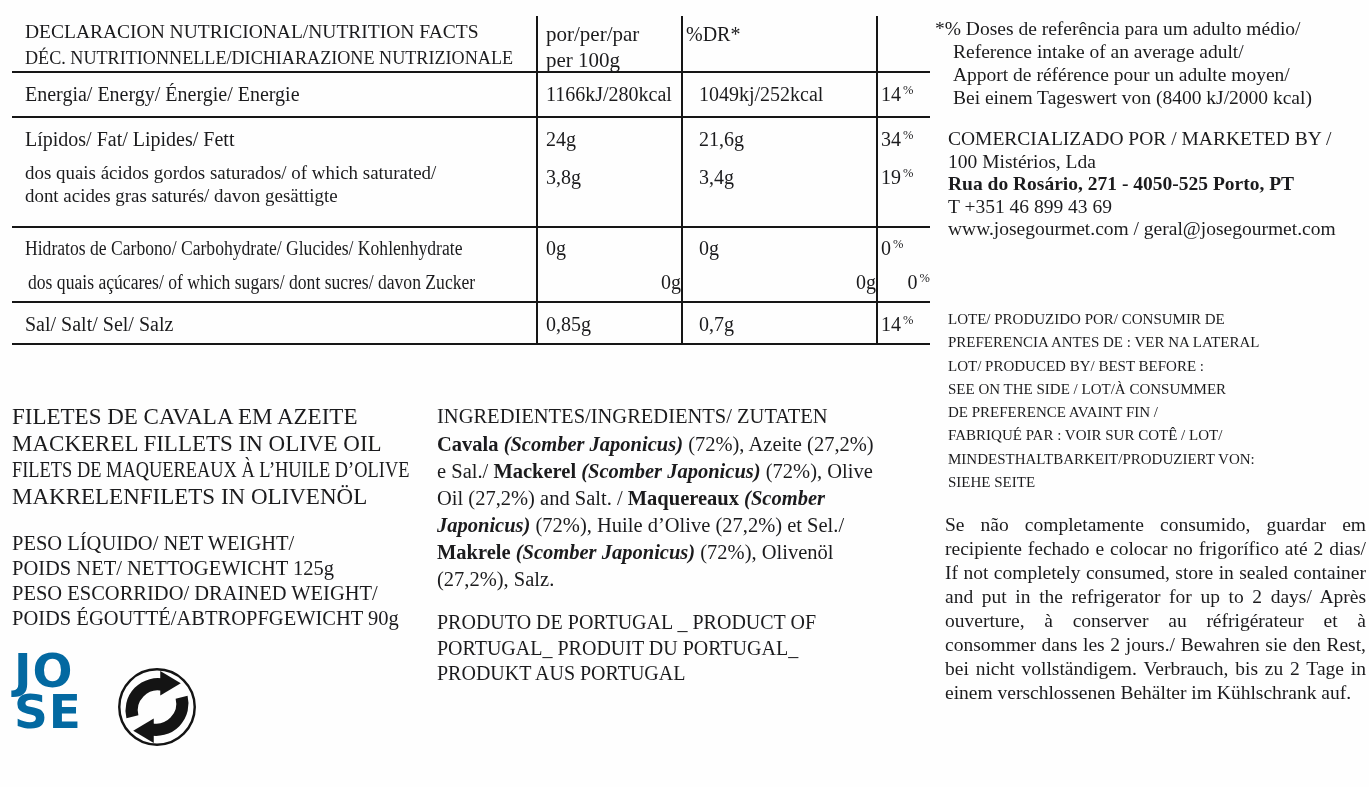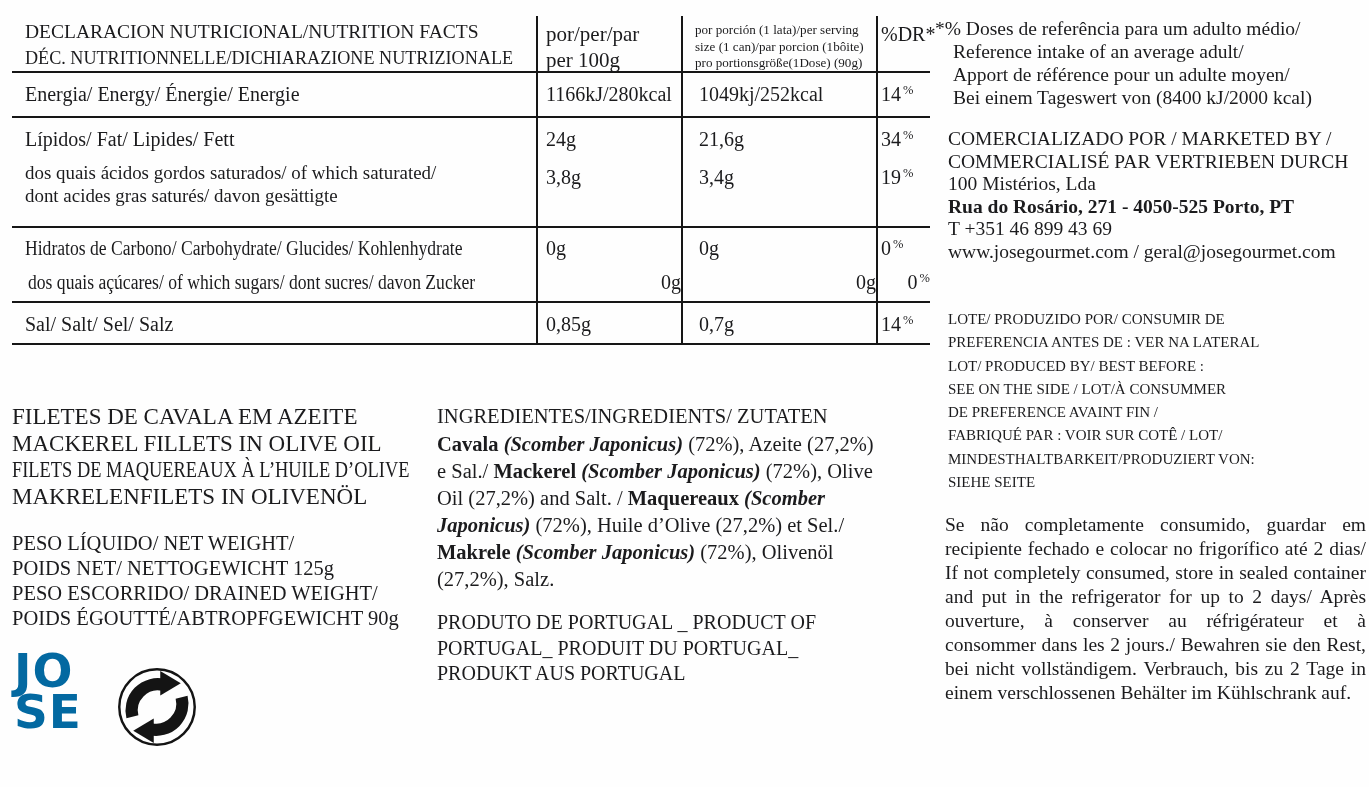--- a/index.html
+++ b/index.html
@@ -67,25 +67,20 @@
   <div class="ntable">
     <div class="tsec hdr">
       <div class="cell lab">
         <span class="blk nowrap">DECLARACION NUTRICIONAL/NUTRITION FACTS</span>
         <span class="blk nowrap sc93">DÉC. NUTRITIONNELLE/DICHIARAZIONE NUTRIZIONALE</span>
       </div>
       <div class="cell v100">
         <span class="blk nowrap">por/per/par</span>
         <span class="blk nowrap">per 100g</span>
       </div>
-      <div class="cell vsrv">
-        <span class="blk nowrap sc97">por porción (1 lata)/per serving</span>
-        <span class="blk nowrap sc97">size (1 can)/par porcion (1bôite)</span>
-        <span class="blk nowrap sc97">pro portionsgröße(1Dose) (90g)</span>
-      </div>
       <div class="cell vdr">
         <span class="nowrap">%DR*</span>
       </div>
     </div>
 
     <div class="tsec energy">
       <div class="cell lab pt10"><span class="nowrap">Energia/ Energy/ Énergie/ Energie</span></div>
       <div class="cell v100 pt10"><span>1166kJ/280kcal</span></div>
       <div class="cell vsrv pt10"><span>1049kj/252kcal</span></div>
       <div class="cell vdr pt10"><span>14</span><span class="pctsup">%</span></div>
@@ -131,21 +126,20 @@
 
   <div class="refnote">
     <span class="blk nowrap">*% Doses de referência para um adulto médio/</span>
     <span class="blk nowrap ind">Reference intake of an average adult/</span>
     <span class="blk nowrap ind">Apport de référence pour un adulte moyen/</span>
     <span class="blk nowrap ind">Bei einem Tageswert von (8400 kJ/2000 kcal)</span>
   </div>
 
   <div class="marketed">
     <span class="blk nowrap">COMERCIALIZADO POR  / MARKETED BY /</span>
-    <span class="blk nowrap">COMMERCIALISÉ PAR VERTRIEBEN DURCH</span>
     <span class="blk nowrap">100 Mistérios, Lda</span>
     <span class="blk nowrap bold">Rua do Rosário, 271 - 4050-525 Porto, PT</span>
     <span class="blk nowrap">T +351 46 899 43 69</span>
     <span class="blk nowrap">www.josegourmet.com / geral@josegourmet.com</span>
   </div>
 
   <div class="lote">
     <span class="blk nowrap">LOTE/ PRODUZIDO POR/ CONSUMIR DE</span>
     <span class="blk nowrap">PREFERENCIA ANTES DE : VER NA LATERAL</span>
     <span class="blk nowrap">LOT/ PRODUCED BY/ BEST BEFORE :</span>

